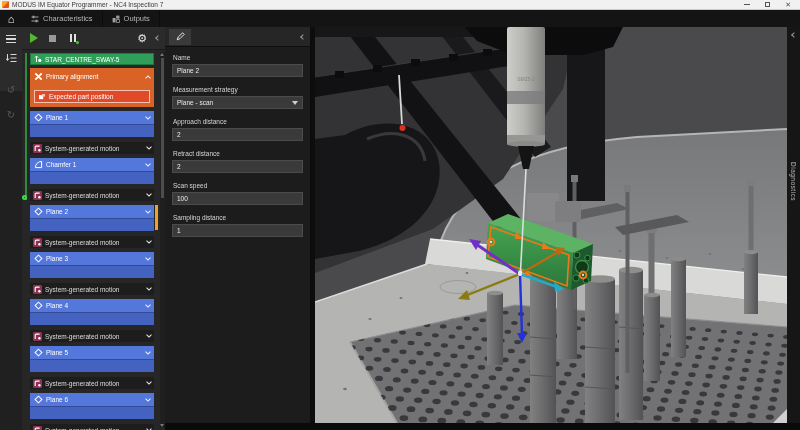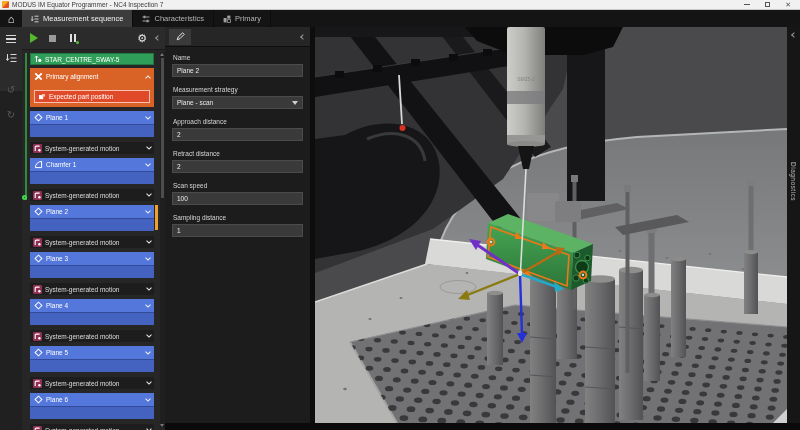--- a/index.html
+++ b/index.html
@@ -102,42 +102,35 @@
       <span class="win-min"></span>
       <span class="win-max"></span>
       <span class="win-close">✕</span>
     </span>
   </div>
 
   <div class="tabbar">
     <span class="home-btn">
         <span>⌂</span>
       </span>
-    <span class="tab active">
-      <svg width="8" height="8" viewBox="0 0 8 8">
-          <path d="M3.5 1.2h4M3.5 4h4M3.5 6.8h4" stroke="#cfcfcf" stroke-width="1"></path>
-          <path d="M1.2 1v4.5M-0 4.2l1.2 1.6 1.2-1.6" stroke="#cfcfcf" stroke-width=".9" fill="none"></path>
-        </svg>
-      <span>Measurement sequence</span>
-    </span>
     <span class="tab">
       <svg width="8" height="8" viewBox="0 0 8 8">
           <path d="M0.5 2h7M0.5 6h7" stroke="#9f9f9f" stroke-width="1"></path>
           <rect x="1.6" y="0.7" width="1.8" height="2.6" fill="#9f9f9f"></rect>
           <rect x="4.6" y="4.7" width="1.8" height="2.6" fill="#9f9f9f"></rect>
         </svg>
       <span>Characteristics</span>
     </span>
     <span class="tab">
       <svg width="8" height="8" viewBox="0 0 8 8">
           <rect x="0.6" y="3" width="3" height="4.4" fill="#9f9f9f"></rect>
           <rect x="4.2" y="0.6" width="3.2" height="3" fill="#9f9f9f"></rect>
           <rect x="4.6" y="4.6" width="2.8" height="2.8" fill="none" stroke="#9f9f9f" stroke-width=".8"></rect>
         </svg>
-      <span>Primary</span>
+      <span>Outputs</span>
     </span>
   </div>
 
   <div class="left-rail">
     <div class="rail-top"></div>
     <div class="rail-btn" style="position:relative;">
         <span class="hamburger"></span>
       </div>
     <div class="rail-btn" style="position:relative;">
       <svg width="11" height="10" viewBox="0 0 11 10">

